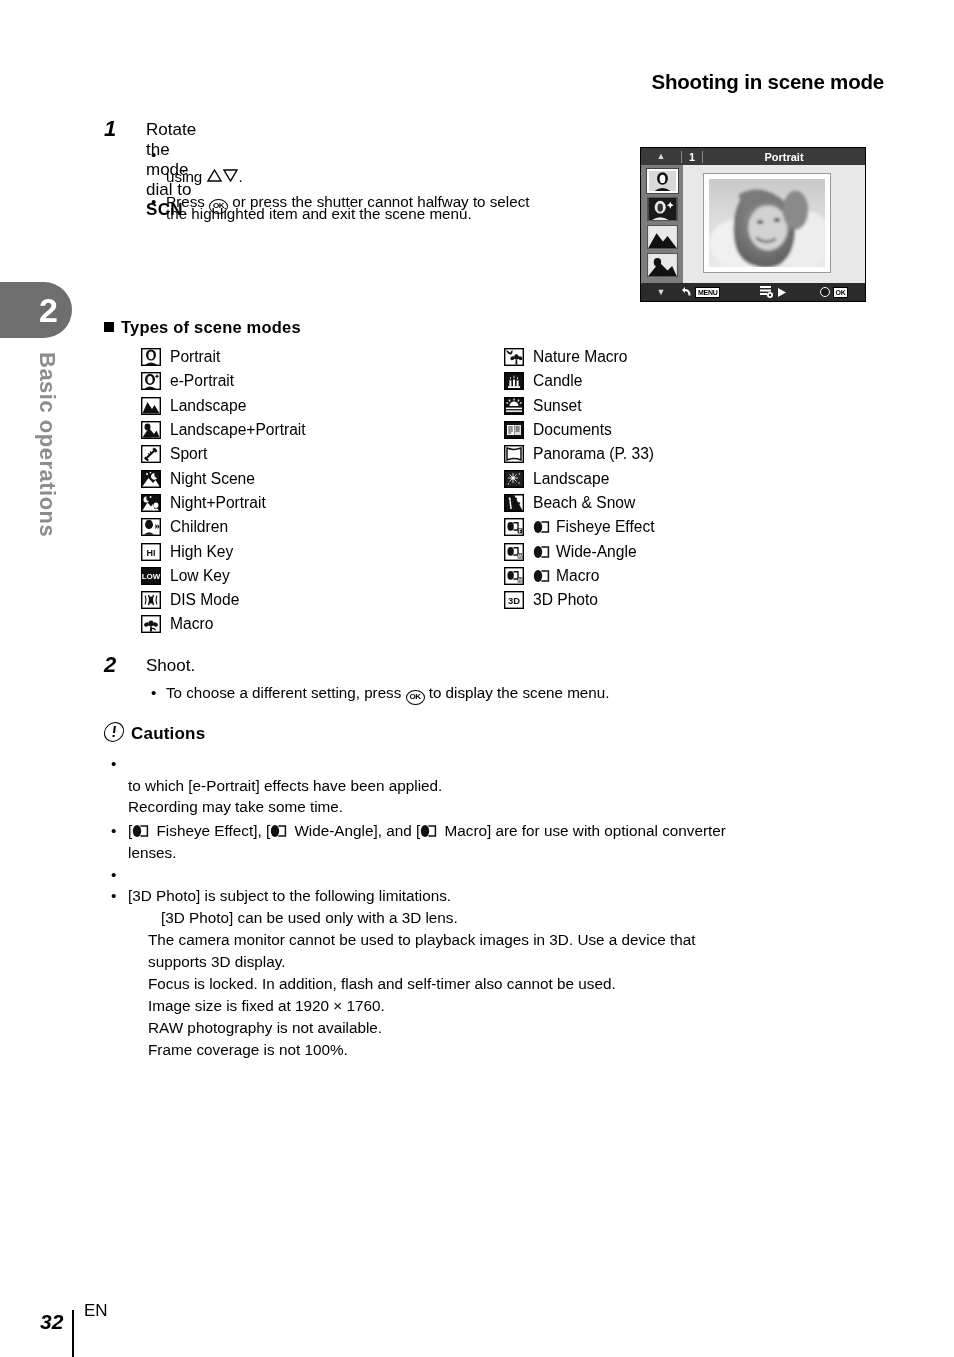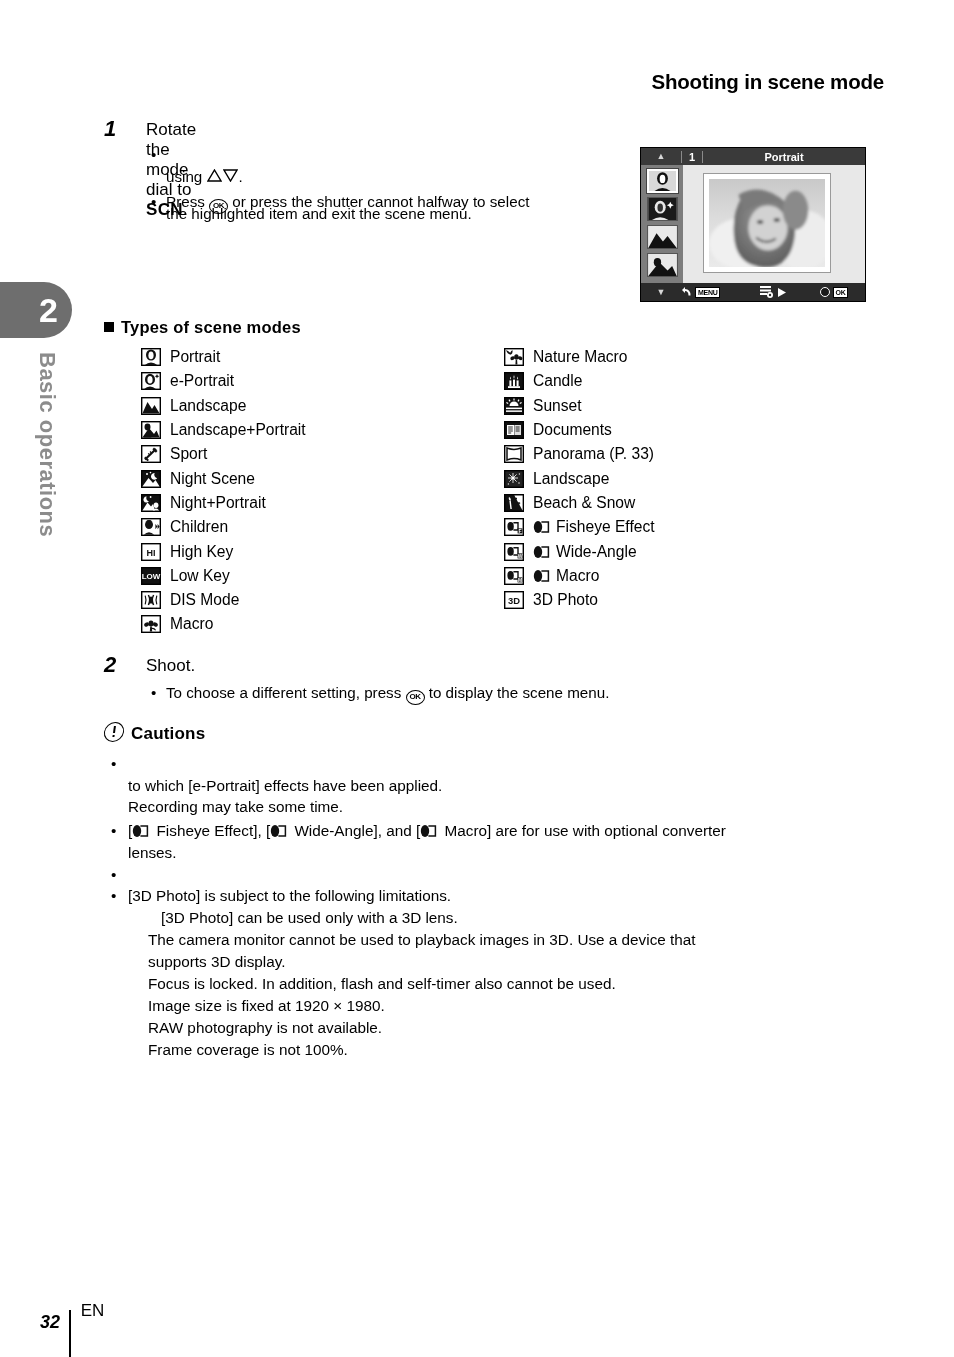--- a/index.html
+++ b/index.html
@@ -263,21 +263,21 @@
     white-space: nowrap;
   }
   .caut-line .bl { position: absolute; left: -17px; top: 0; }
 
   
   #footer {
     position: absolute; left: 40px; top: 1296px;
     display: flex; align-items: center;
   }
   #footer .pg {
-    font-size: 18px; font-weight: bold; font-style: italic;
+    font-size: 21px; font-weight: bold; font-style: italic;
     margin-right: 9px;
   }
   #footer .rule {
     width: 1.6px; height: 52px; background: #000;
     margin-right: 10px;
     position: relative; top: 14px;
   }
   #footer .lang { font-size: 17px; position: relative; top: -11px; }
 </style>
 </head>
@@ -798,21 +798,21 @@
 <div class="caut-line" style="left:148px; top:929px;">
   <span>The camera monitor cannot be used to playback images in 3D. Use a device that</span>
 </div>
 <div class="caut-line" style="left:148px; top:951px;">
   <span>supports 3D display.</span>
 </div>
 <div class="caut-line" style="left:148px; top:973px;">
   <span>Focus is locked. In addition, flash and self-timer also cannot be used.</span>
 </div>
 <div class="caut-line" style="left:148px; top:995px;">
-  <span>Image size is fixed at 1920 × 1980.</span>
+  <span>Image size is fixed at 1920 × 1760.</span>
 </div>
 <div class="caut-line" style="left:148px; top:1017px;">
   <span>RAW photography is not available.</span>
 </div>
 <div class="caut-line" style="left:148px; top:1039px;">
   <span>Frame coverage is not 100%.</span>
 </div>
 
 <div id="footer">
   <span class="pg">32</span>

